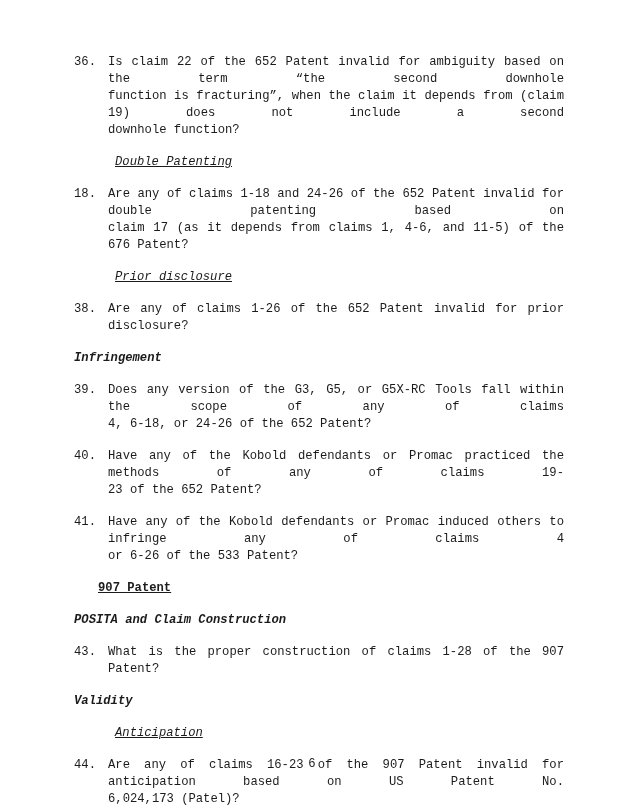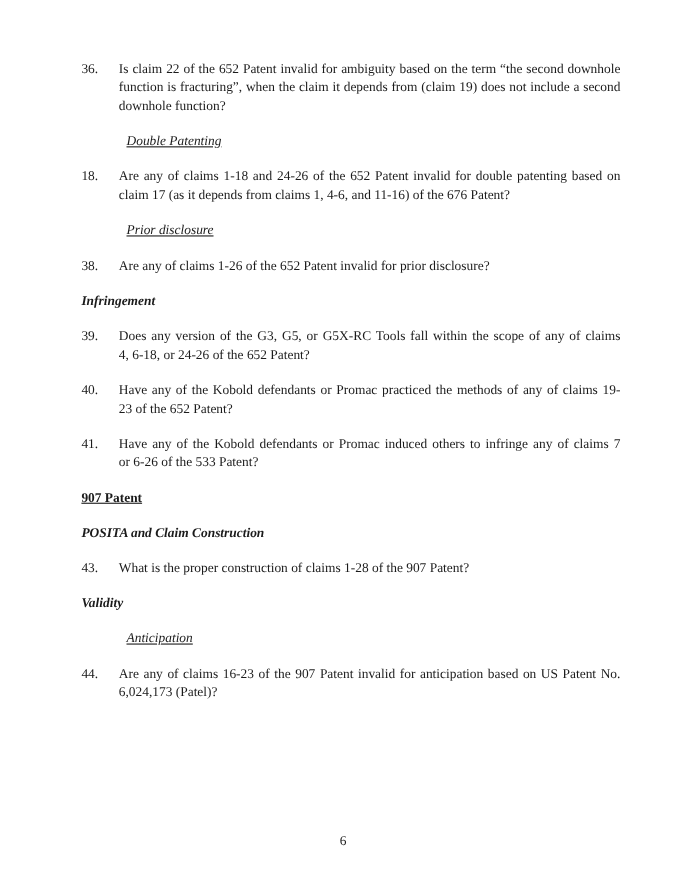--- a/index.html
+++ b/index.html
@@ -1,55 +1,55 @@
 <!DOCTYPE html>
 <html><head>
 <meta charset="utf-8">
 <style>
   html,body{margin:0;padding:0;background:#ffffff;}
   .page{
     position:relative;
     width:624px;height:808px;
     background:#ffffff;
-    font-family:Liberation Serif, serif;
+    font-family:Liberation Mono, monospace;
     font-size:12.2px;
     line-height:17px;
     color:#1b1b1b;
     overflow:hidden;
   }
   .content{position:absolute;left:74px;top:54px;width:490px;}
   .block{margin:0 0 15px 0;}
   .para{position:relative;padding-left:34px;}
   .num{position:absolute;left:0;top:0;white-space:nowrap;}
   .ln{text-align:justify;text-align-last:justify;}
   .ln.last{text-align:justify;text-align-last:left;}
   .h-iu{font-style:italic;text-decoration:underline;margin-left:41px;}
   .h-bi{font-weight:bold;font-style:italic;}
-  .h-bu{font-weight:bold;text-decoration:underline;}
+  .h-bu{font-weight:bold;text-decoration:underline;margin-left:24px;}
   .pageno{position:absolute;left:0;top:756px;width:624px;text-align:center;}
 </style>
 </head>
 <body>
 
 <div class="page">
   <div class="content">
 
     <div class="block para">
       <span class="num">36.</span>
       <div class="ln">Is claim 22 of the 652 Patent invalid for ambiguity based on the term “the second downhole</div>
       <div class="ln">function is fracturing”, when the claim it depends from (claim 19) does not include a second</div>
       <div class="ln last">downhole function?</div>
     </div>
 
     <div class="block h-iu">Double Patenting</div>
 
     <div class="block para">
       <span class="num">18.</span>
       <div class="ln">Are any of claims 1-18 and 24-26 of the 652 Patent invalid for double patenting based on</div>
-      <div class="ln last">claim 17 (as it depends from claims 1, 4-6, and 11-16) of the 676 Patent?</div>
+      <div class="ln last">claim 17 (as it depends from claims 1, 4-6, and 11-5) of the 676 Patent?</div>
     </div>
 
     <div class="block h-iu">Prior disclosure</div>
 
     <div class="block para">
       <span class="num">38.</span>
       <div class="ln last">Are any of claims 1-26 of the 652 Patent invalid for prior disclosure?</div>
     </div>
 
     <div class="block h-bi">Infringement</div>
@@ -61,21 +61,21 @@
     </div>
 
     <div class="block para">
       <span class="num">40.</span>
       <div class="ln">Have any of the Kobold defendants or Promac practiced the methods of any of claims 19-</div>
       <div class="ln last">23 of the 652 Patent?</div>
     </div>
 
     <div class="block para">
       <span class="num">41.</span>
-      <div class="ln">Have any of the Kobold defendants or Promac induced others to infringe any of claims 7</div>
+      <div class="ln">Have any of the Kobold defendants or Promac induced others to infringe any of claims 4</div>
       <div class="ln last">or 6-26 of the 533 Patent?</div>
     </div>
 
     <div class="block h-bu">907 Patent</div>
 
     <div class="block h-bi">POSITA and Claim Construction</div>
 
 
     <div class="block para">
       <span class="num">43.</span>

